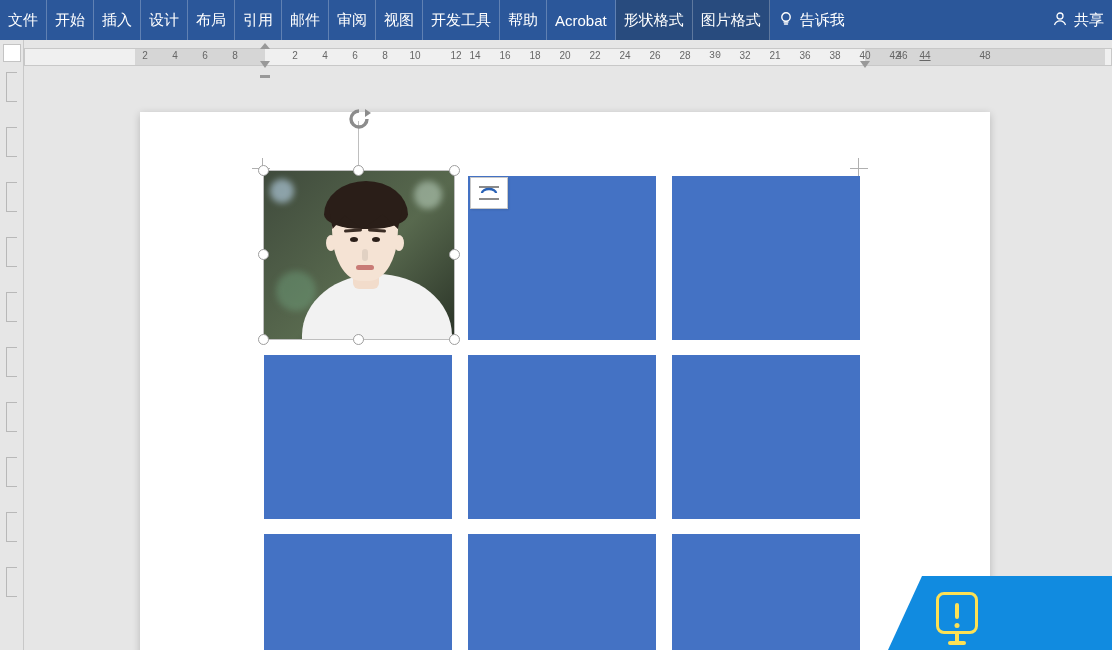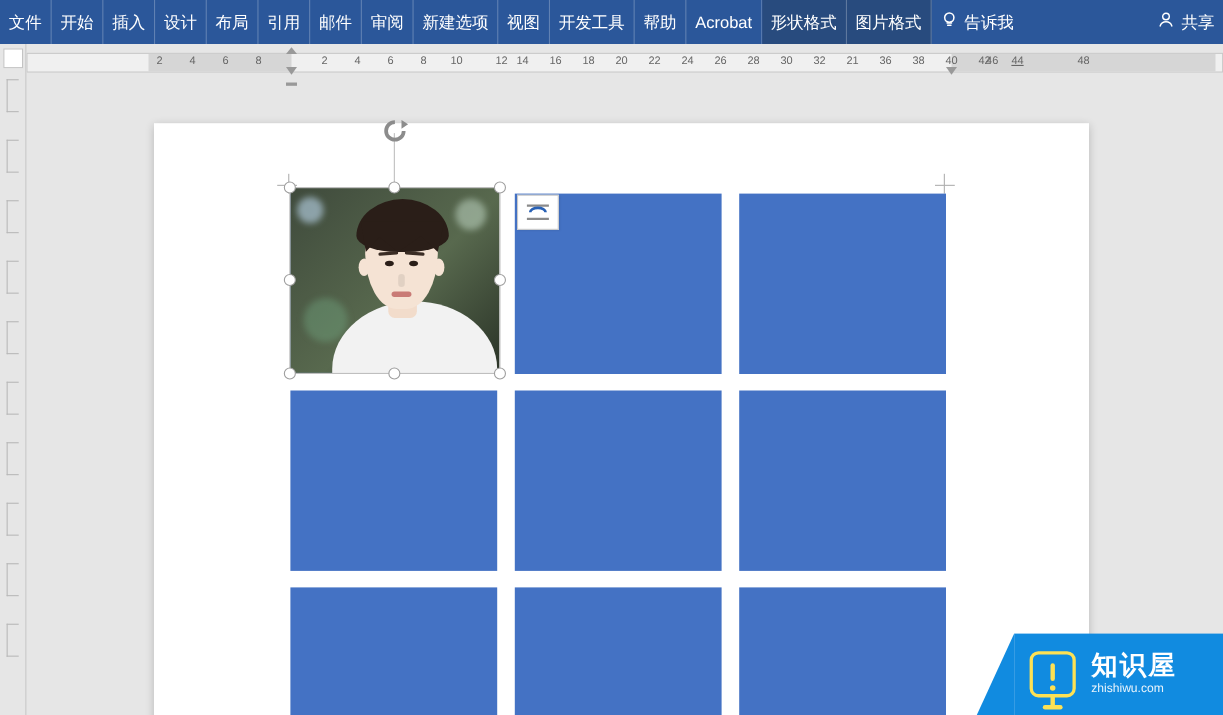--- a/index.html
+++ b/index.html
@@ -236,23 +236,20 @@
       <span>布局</span>
     </div>
   <div class="ribbon-tab">
       <span>引用</span>
     </div>
   <div class="ribbon-tab">
       <span>邮件</span>
     </div>
   <div class="ribbon-tab">
       <span>审阅</span>
-    </div>
-  <div class="ribbon-tab">
-      <span>新建选项</span>
     </div>
   <div class="ribbon-tab">
       <span>视图</span>
     </div>
   <div class="ribbon-tab">
       <span>开发工具</span>
     </div>
   <div class="ribbon-tab">
       <span>帮助</span>
     </div>
@@ -317,21 +314,21 @@
         <div class="ruler-num" style="left: 390px;">10</div>
         <div class="ruler-num" style="left: 431px;">12</div>
         <div class="ruler-num" style="left: 450px;">14</div>
         <div class="ruler-num" style="left: 480px;">16</div>
         <div class="ruler-num" style="left: 510px;">18</div>
         <div class="ruler-num" style="left: 540px;">20</div>
         <div class="ruler-num" style="left: 570px;">22</div>
         <div class="ruler-num" style="left: 600px;">24</div>
         <div class="ruler-num" style="left: 630px;">26</div>
         <div class="ruler-num" style="left: 660px;">28</div>
-        <div class="ruler-num" style="left: 690px;">30</div>
+        <div class="ruler-num" style="left: 690px; font-family: Liberation Mono, monospace;">30</div>
         <div class="ruler-num" style="left: 720px;">32</div>
         <div class="ruler-num" style="left: 750px;">21</div>
         <div class="ruler-num" style="left: 780px;">36</div>
         <div class="ruler-num" style="left: 810px;">38</div>
         <div class="ruler-num" style="left: 840px;">40</div>
         <div class="ruler-num" style="left: 870px;">42</div>
         <div class="ruler-num" style="left: 900px; text-decoration: underline;">44</div>
         <div class="ruler-num" style="left: 877px;">46</div>
         <div class="ruler-num" style="left: 960px;">48</div>
         <div class="ruler-indent" style="left: 235px;"></div>
@@ -407,19 +404,15 @@
       <path d="M6 10 a7 4 0 0 1 14 0" fill="none" stroke="#2961b5" stroke-width="2.4"></path>
     </svg>
   </div>
 
   <div class="wm">
     <div class="triangle"></div>
     <div class="icon">
       <div class="stand"></div>
         <div class="base"></div>
     </div>
-    <div class="text">
-      <div class="cn">知识屋</div>
-      <div class="en">zhishiwu.com</div>
-    </div>
   </div>
 
 </div>
 
 </body></html>

